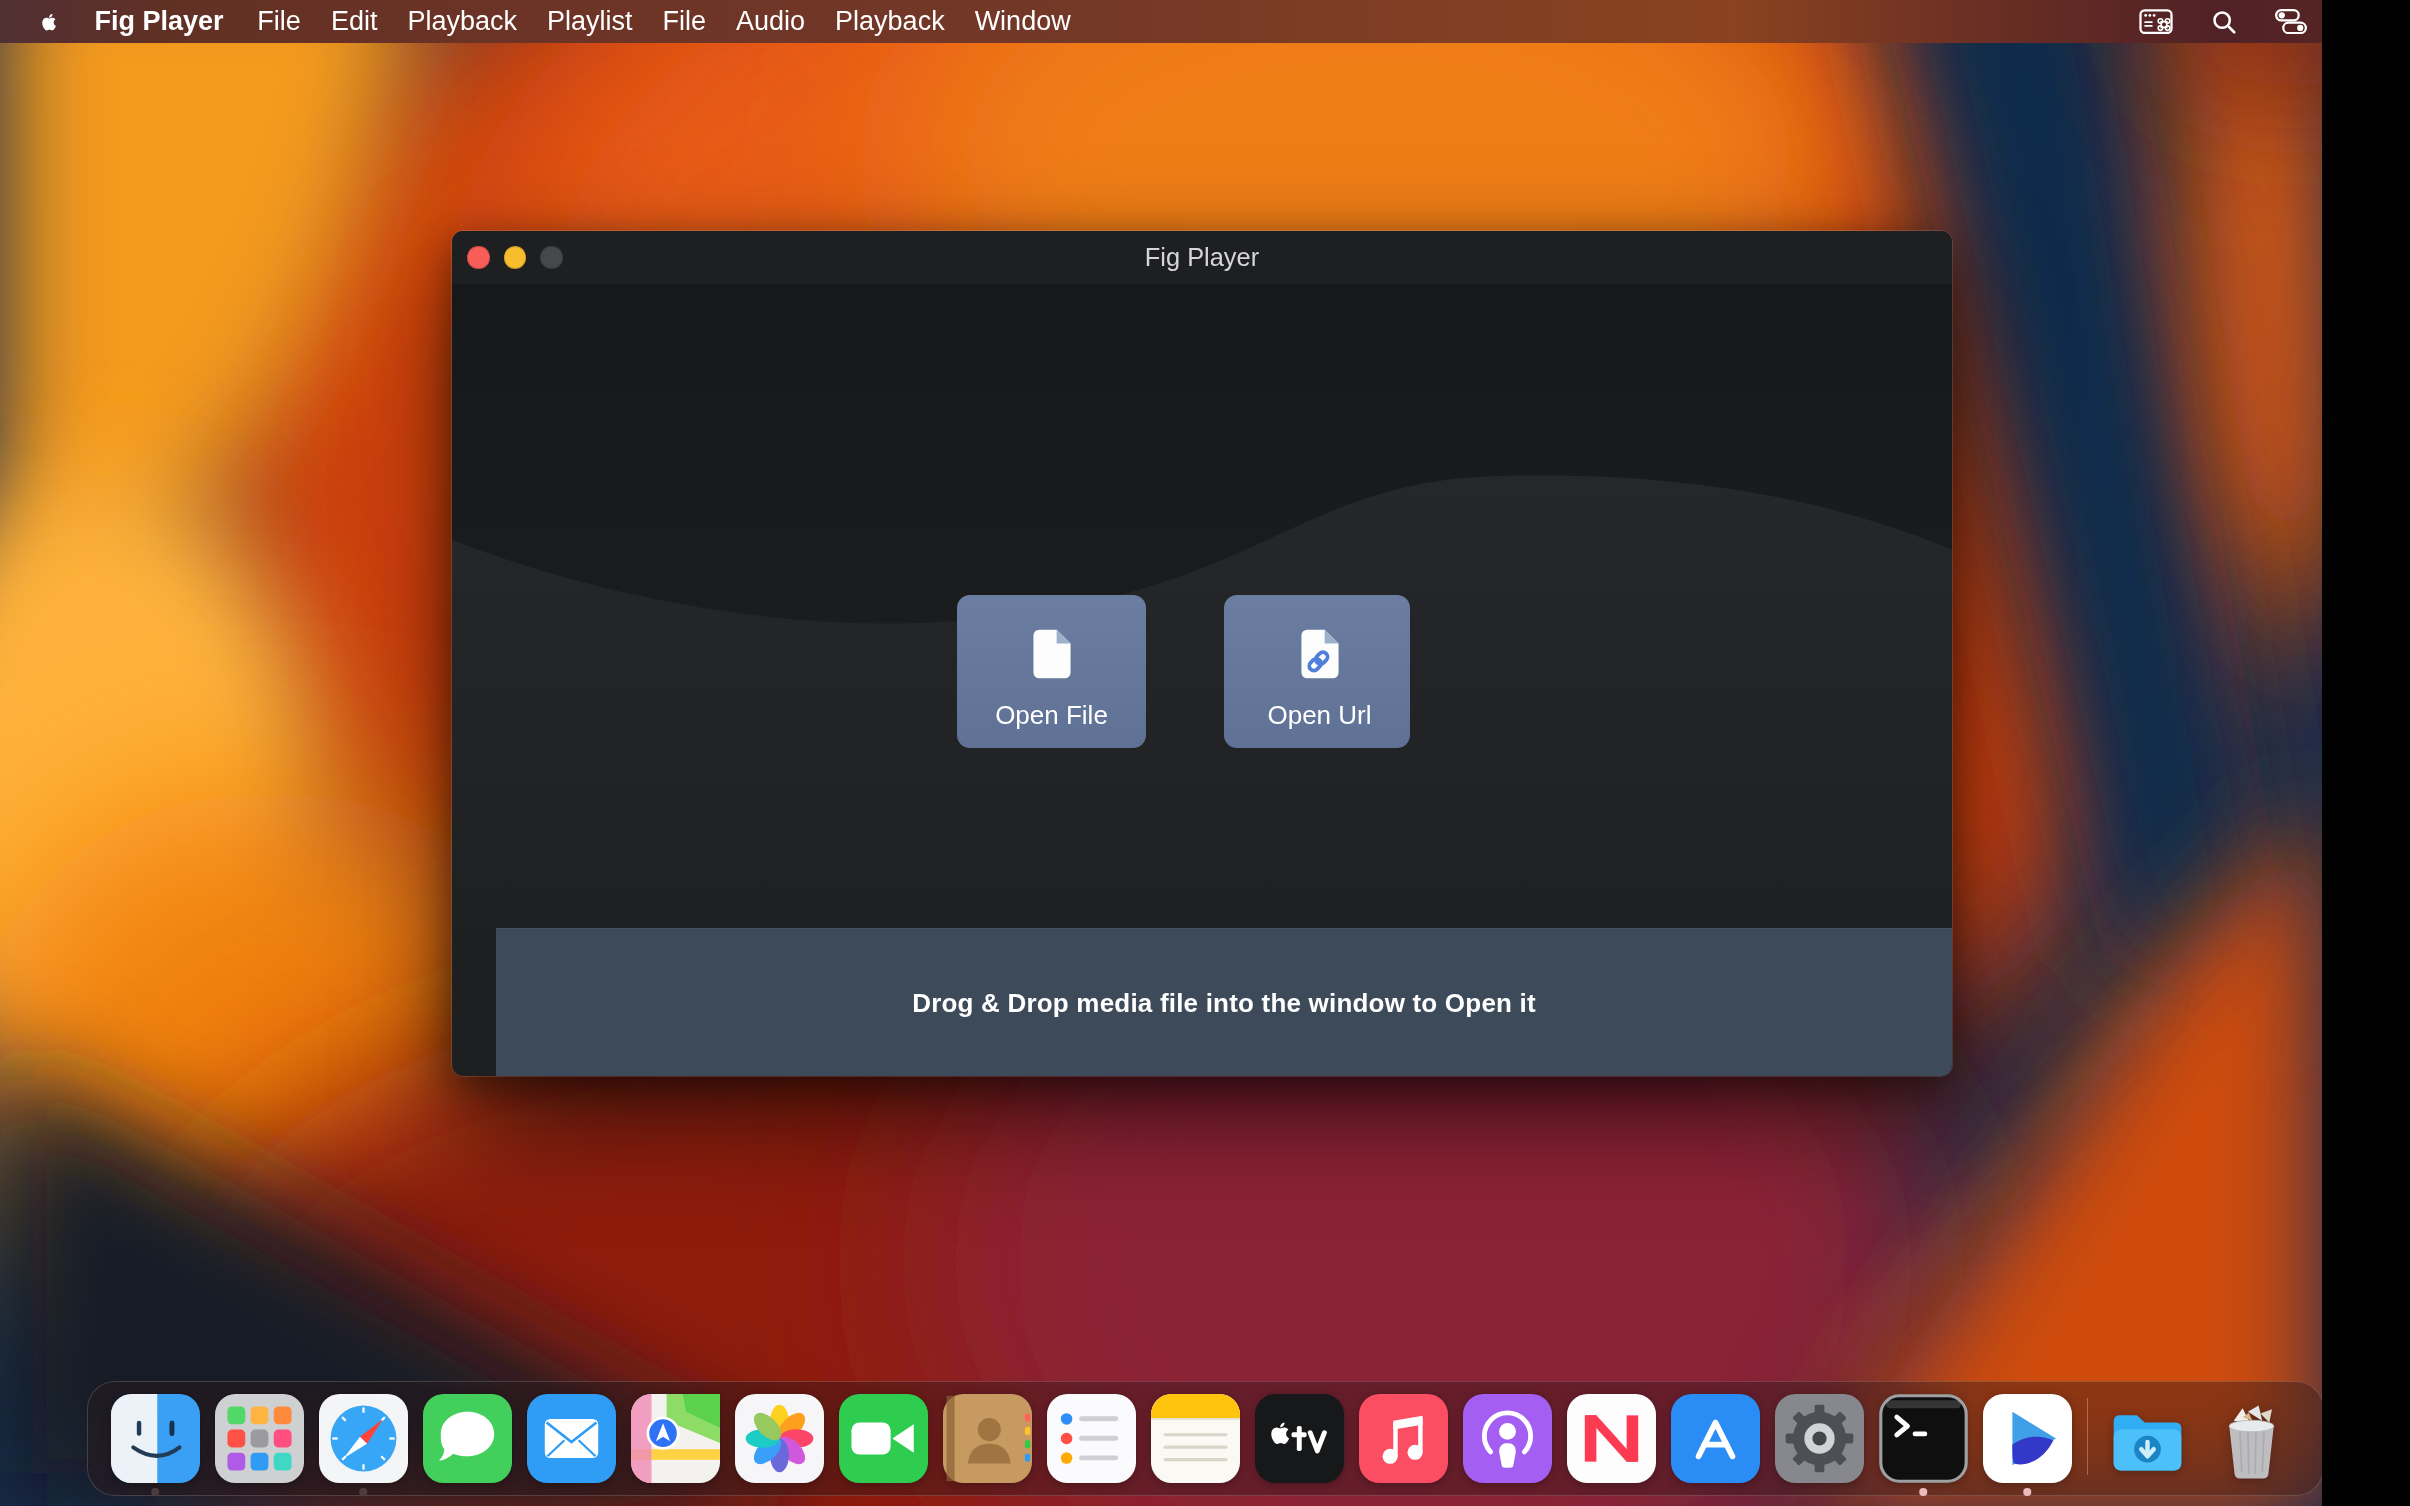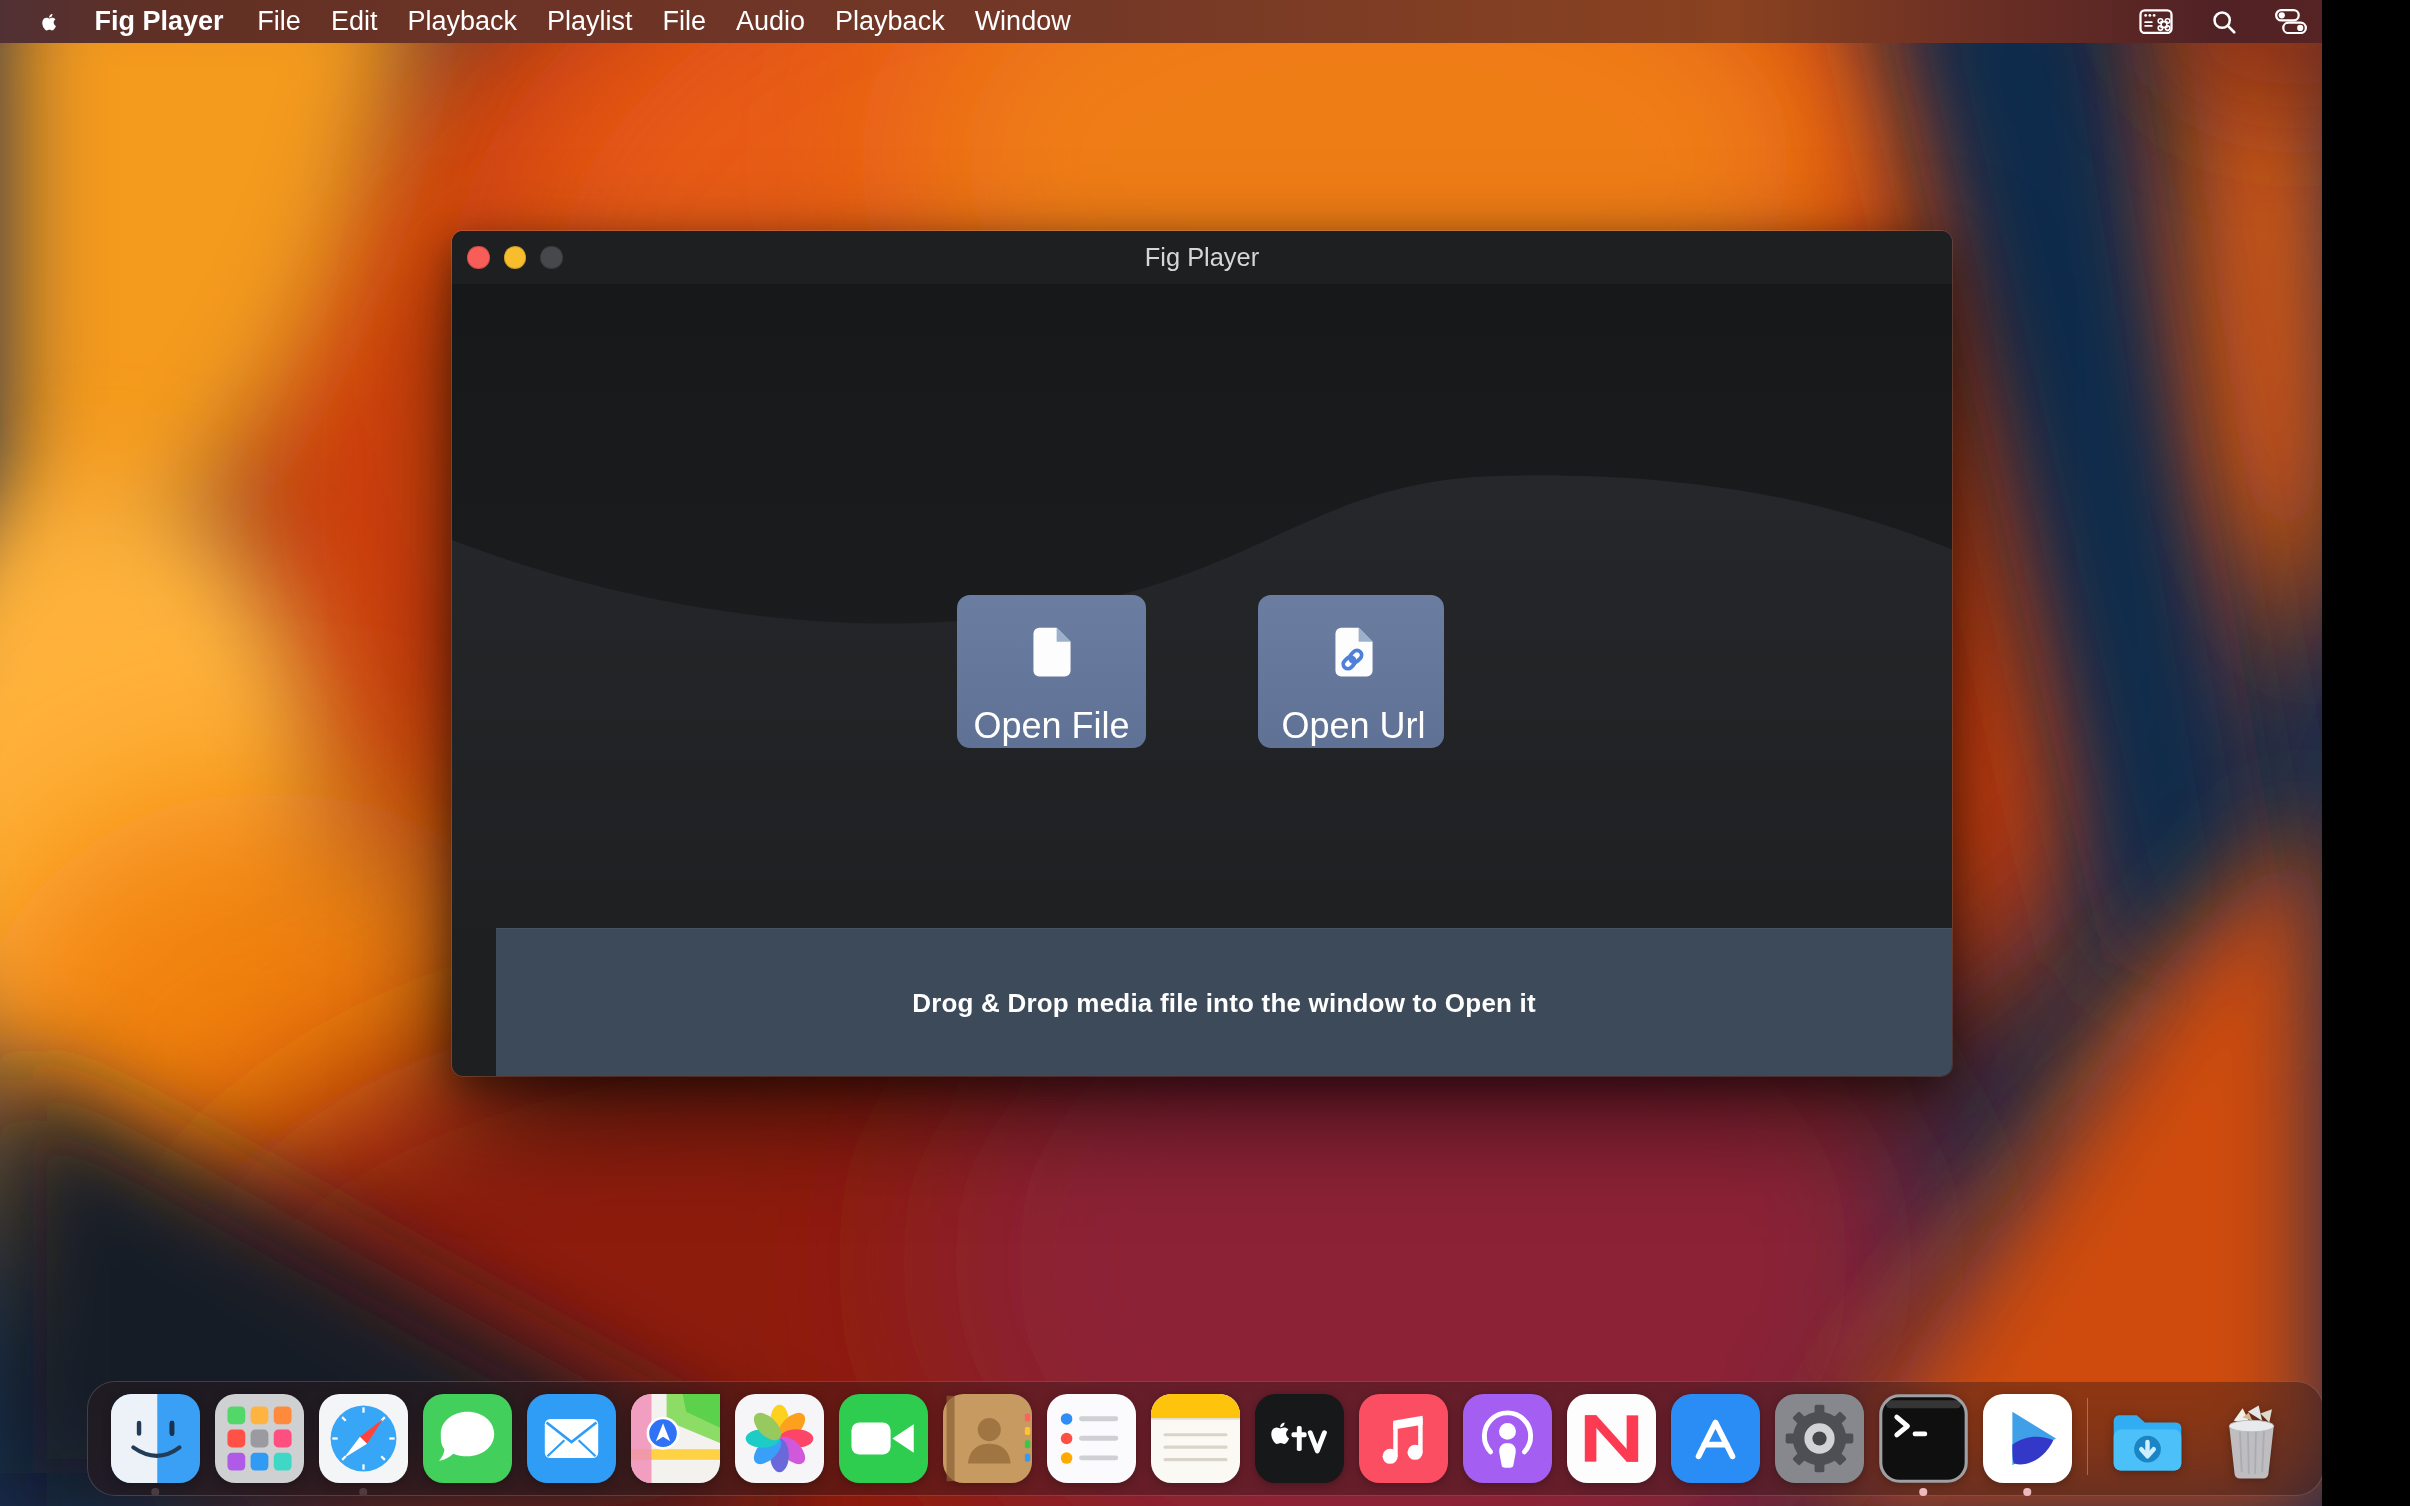--- a/index.html
+++ b/index.html
@@ -25,23 +25,23 @@
   .titlebar{position:relative;height:53px;background:#1d1f21;}
   .lights{position:absolute;left:15px;top:15px;display:flex;gap:14px;}
   .light{width:22.6px;height:22.6px;border-radius:50%;box-shadow:inset 0 0 0 0.9px rgba(0,0,0,.18);}
   .title{line-height:53px;text-align:center;color:#d6d6d8;font-size:25.4px;font-weight:500;}
   .content{position:relative;height:644px;background:linear-gradient(#161819,#1d1f21);}
   .wave{position:absolute;inset:0;width:100%;height:100%;}
   .openbtn{position:absolute;top:311px;width:189px;height:153px;border:none;border-radius:13px;cursor:pointer;
     background:linear-gradient(#6b7da0,#5f7296);display:flex;flex-direction:column;align-items:center;
     padding-top:22.6px;box-sizing:border-box;}
   .openbtn .bicon{width:58px;height:72px;}
-  .openbtn .blabel{margin-top:19px;color:#fff;font-size:36px;}
+  .openbtn .blabel{margin-top:10px;color:#fff;font-size:26px;}
   #btn-open-file{left:505px;}
-  #btn-open-url{left:806px;width:186px;padding-left:11px;}
+  #btn-open-url{left:772px;width:186px;padding-left:11px;}
   .footer{position:relative;height:148px;background:#3d4a59;border-top:0.9px solid rgba(255,255,255,.05);
     display:flex;align-items:center;justify-content:center;margin-left:44px;}
   .footer span{color:#fff;font-size:26px;font-weight:600;letter-spacing:0.2px;}
 
   
   .dock{position:absolute;left:87px;top:1381px;width:2237px;height:115px;box-sizing:border-box;
     background:rgba(46,24,28,.40);border:1.4px solid rgba(255,255,255,.16);border-radius:28px;
     display:flex;align-items:flex-start;padding:12.2px 22.6px 0 22.6px;gap:15px;z-index:25;
     backdrop-filter:blur(26px);}
   .ditem{position:relative;width:89px;height:89px;flex:0 0 auto;cursor:pointer;}

